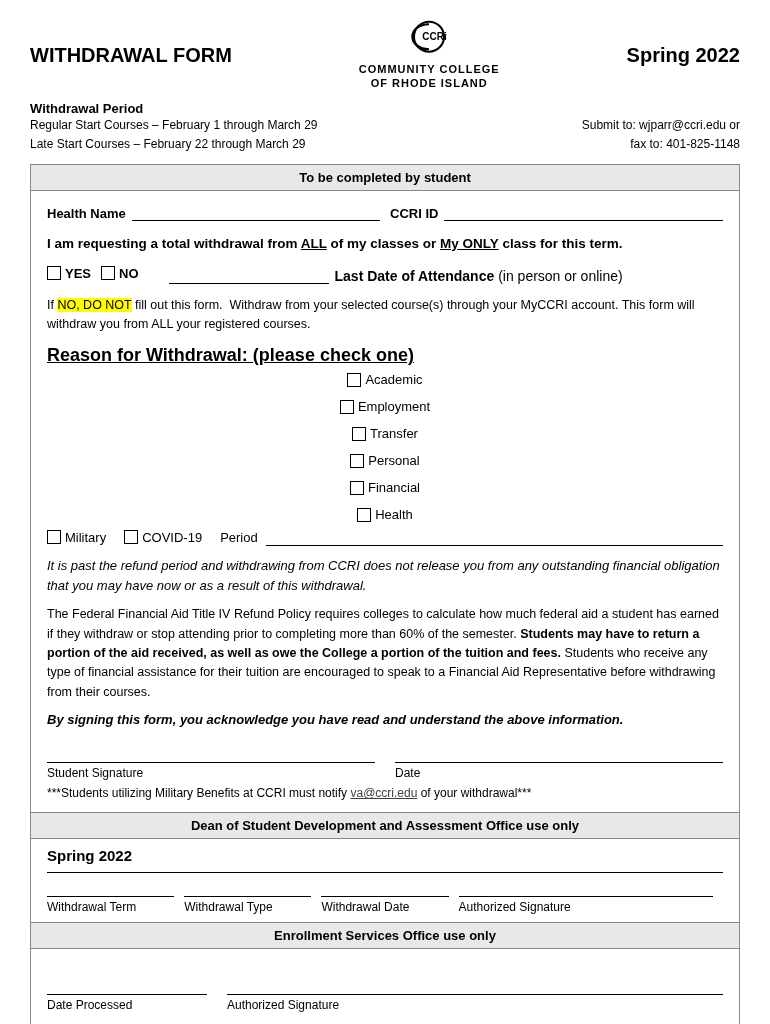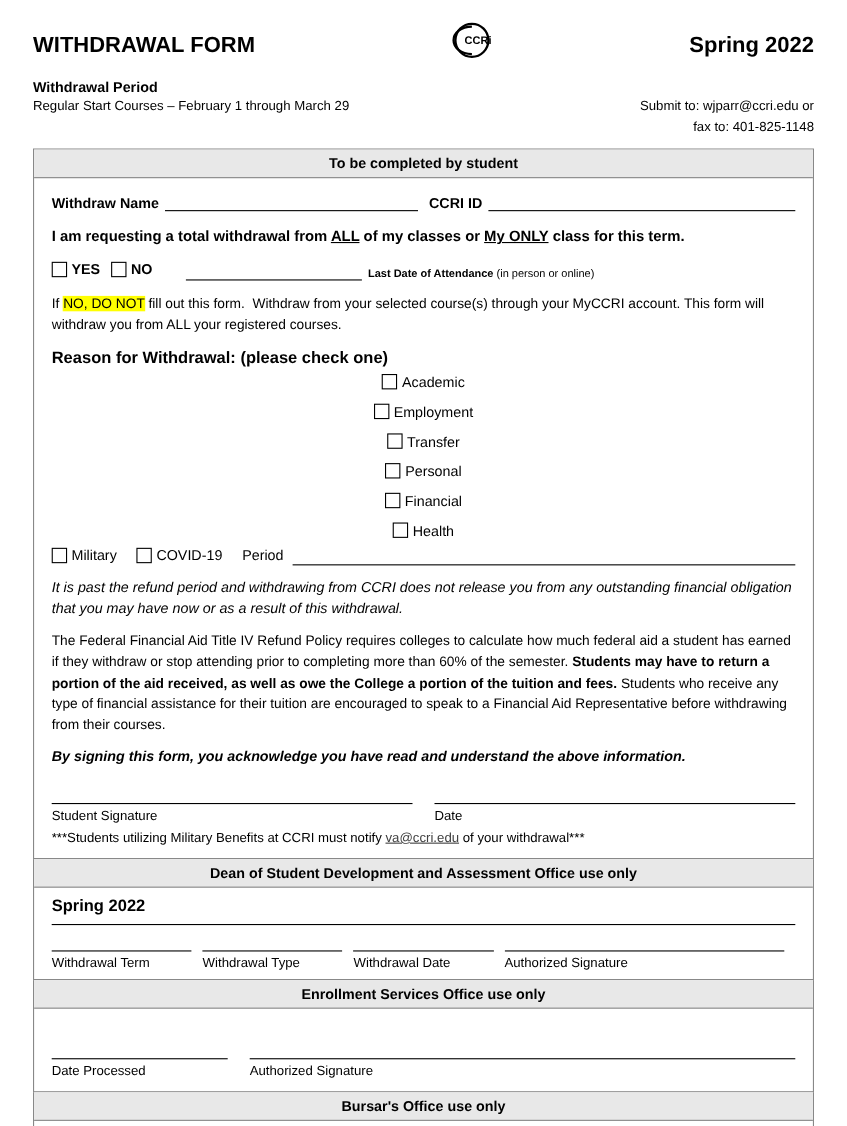--- a/index.html
+++ b/index.html
@@ -145,43 +145,44 @@
       gap: 6px;
       margin-left: 20px;
       flex: 1;
     }
     .last-date-line {
       border-bottom: 1px solid #000;
       width: 160px;
       height: 18px;
     }
     .last-date-label {
-      font-size: 10px;
+      font-size: 14px;
     }
     .last-date-label strong {
       font-weight: bold;
     }
 
     .warning-text {
       font-size: 12.5px;
       margin-bottom: 12px;
       line-height: 1.5;
     }
     .warning-highlight {
       background-color: #ffff00;
       font-weight: normal;
     }
 
     .reason-section {
       margin-bottom: 10px;
     }
     .reason-title {
       font-weight: bold;
-      font-size: 15px;
+      font-size: 18px;
       margin-bottom: 6px;
+      text-decoration: underline;
     }
     .reason-row {
       display: flex;
       align-items: center;
       gap: 12px;
       flex-wrap: wrap;
       margin-bottom: 6px;
       flex-direction: column;
     }
     .reason-other-row {
@@ -357,45 +358,50 @@
   <div class="header-center">
 
     <svg class="logo-svg" viewBox="0 0 60 48">
 
       <ellipse cx="30" cy="20" rx="18" ry="18" fill="none" stroke="#000" stroke-width="2.5"></ellipse>
 
       <path d="M30 5 C18 5 10 12 10 20 C10 28 18 35 30 35" fill="none" stroke="#000" stroke-width="2.5"></path>
 
       <text x="22" y="24" font-size="12" font-weight="bold" font-family="Arial" fill="#000">CCRi</text>
     </svg>
+    <div class="college-name">
+      <span>COMMUNITY COLLEGE</span><br>
+      <span>OF RHODE ISLAND</span>
+    </div>
   </div>
 
   <div class="header-right">Spring 2022</div>
 </div>
 
 <div class="withdrawal-period">
   <div class="withdrawal-period-title">Withdrawal Period</div>
   <div class="period-row">
     <div class="period-left">
       <div>Regular Start Courses – February 1 through March 29</div>
+      <div>Late Start Courses – February 22 through March 29</div>
     </div>
     <div class="period-right">
       <div>Submit to: wjparr@ccri.edu or</div>
       <div>fax to: 401-825-1148</div>
     </div>
   </div>
 </div>
 
 <div class="main-box">
   <div class="section-header">To be completed by student</div>
   <div class="section-content">
 
     <div class="student-info-row">
       <div class="field-group">
-        <span class="field-label">Withdraw Name</span>
+        <span class="field-label">Health Name</span>
         <div class="field-line"></div>
       </div>
       <div class="field-group">
         <span class="field-label">CCRI ID</span>
         <div class="field-line"></div>
       </div>
     </div>
 
     <div class="withdrawal-statement">
       I am requesting a total withdrawal from <span class="underline-text">ALL</span> of my classes or <span class="underline-text">My ONLY</span> class for this term.

